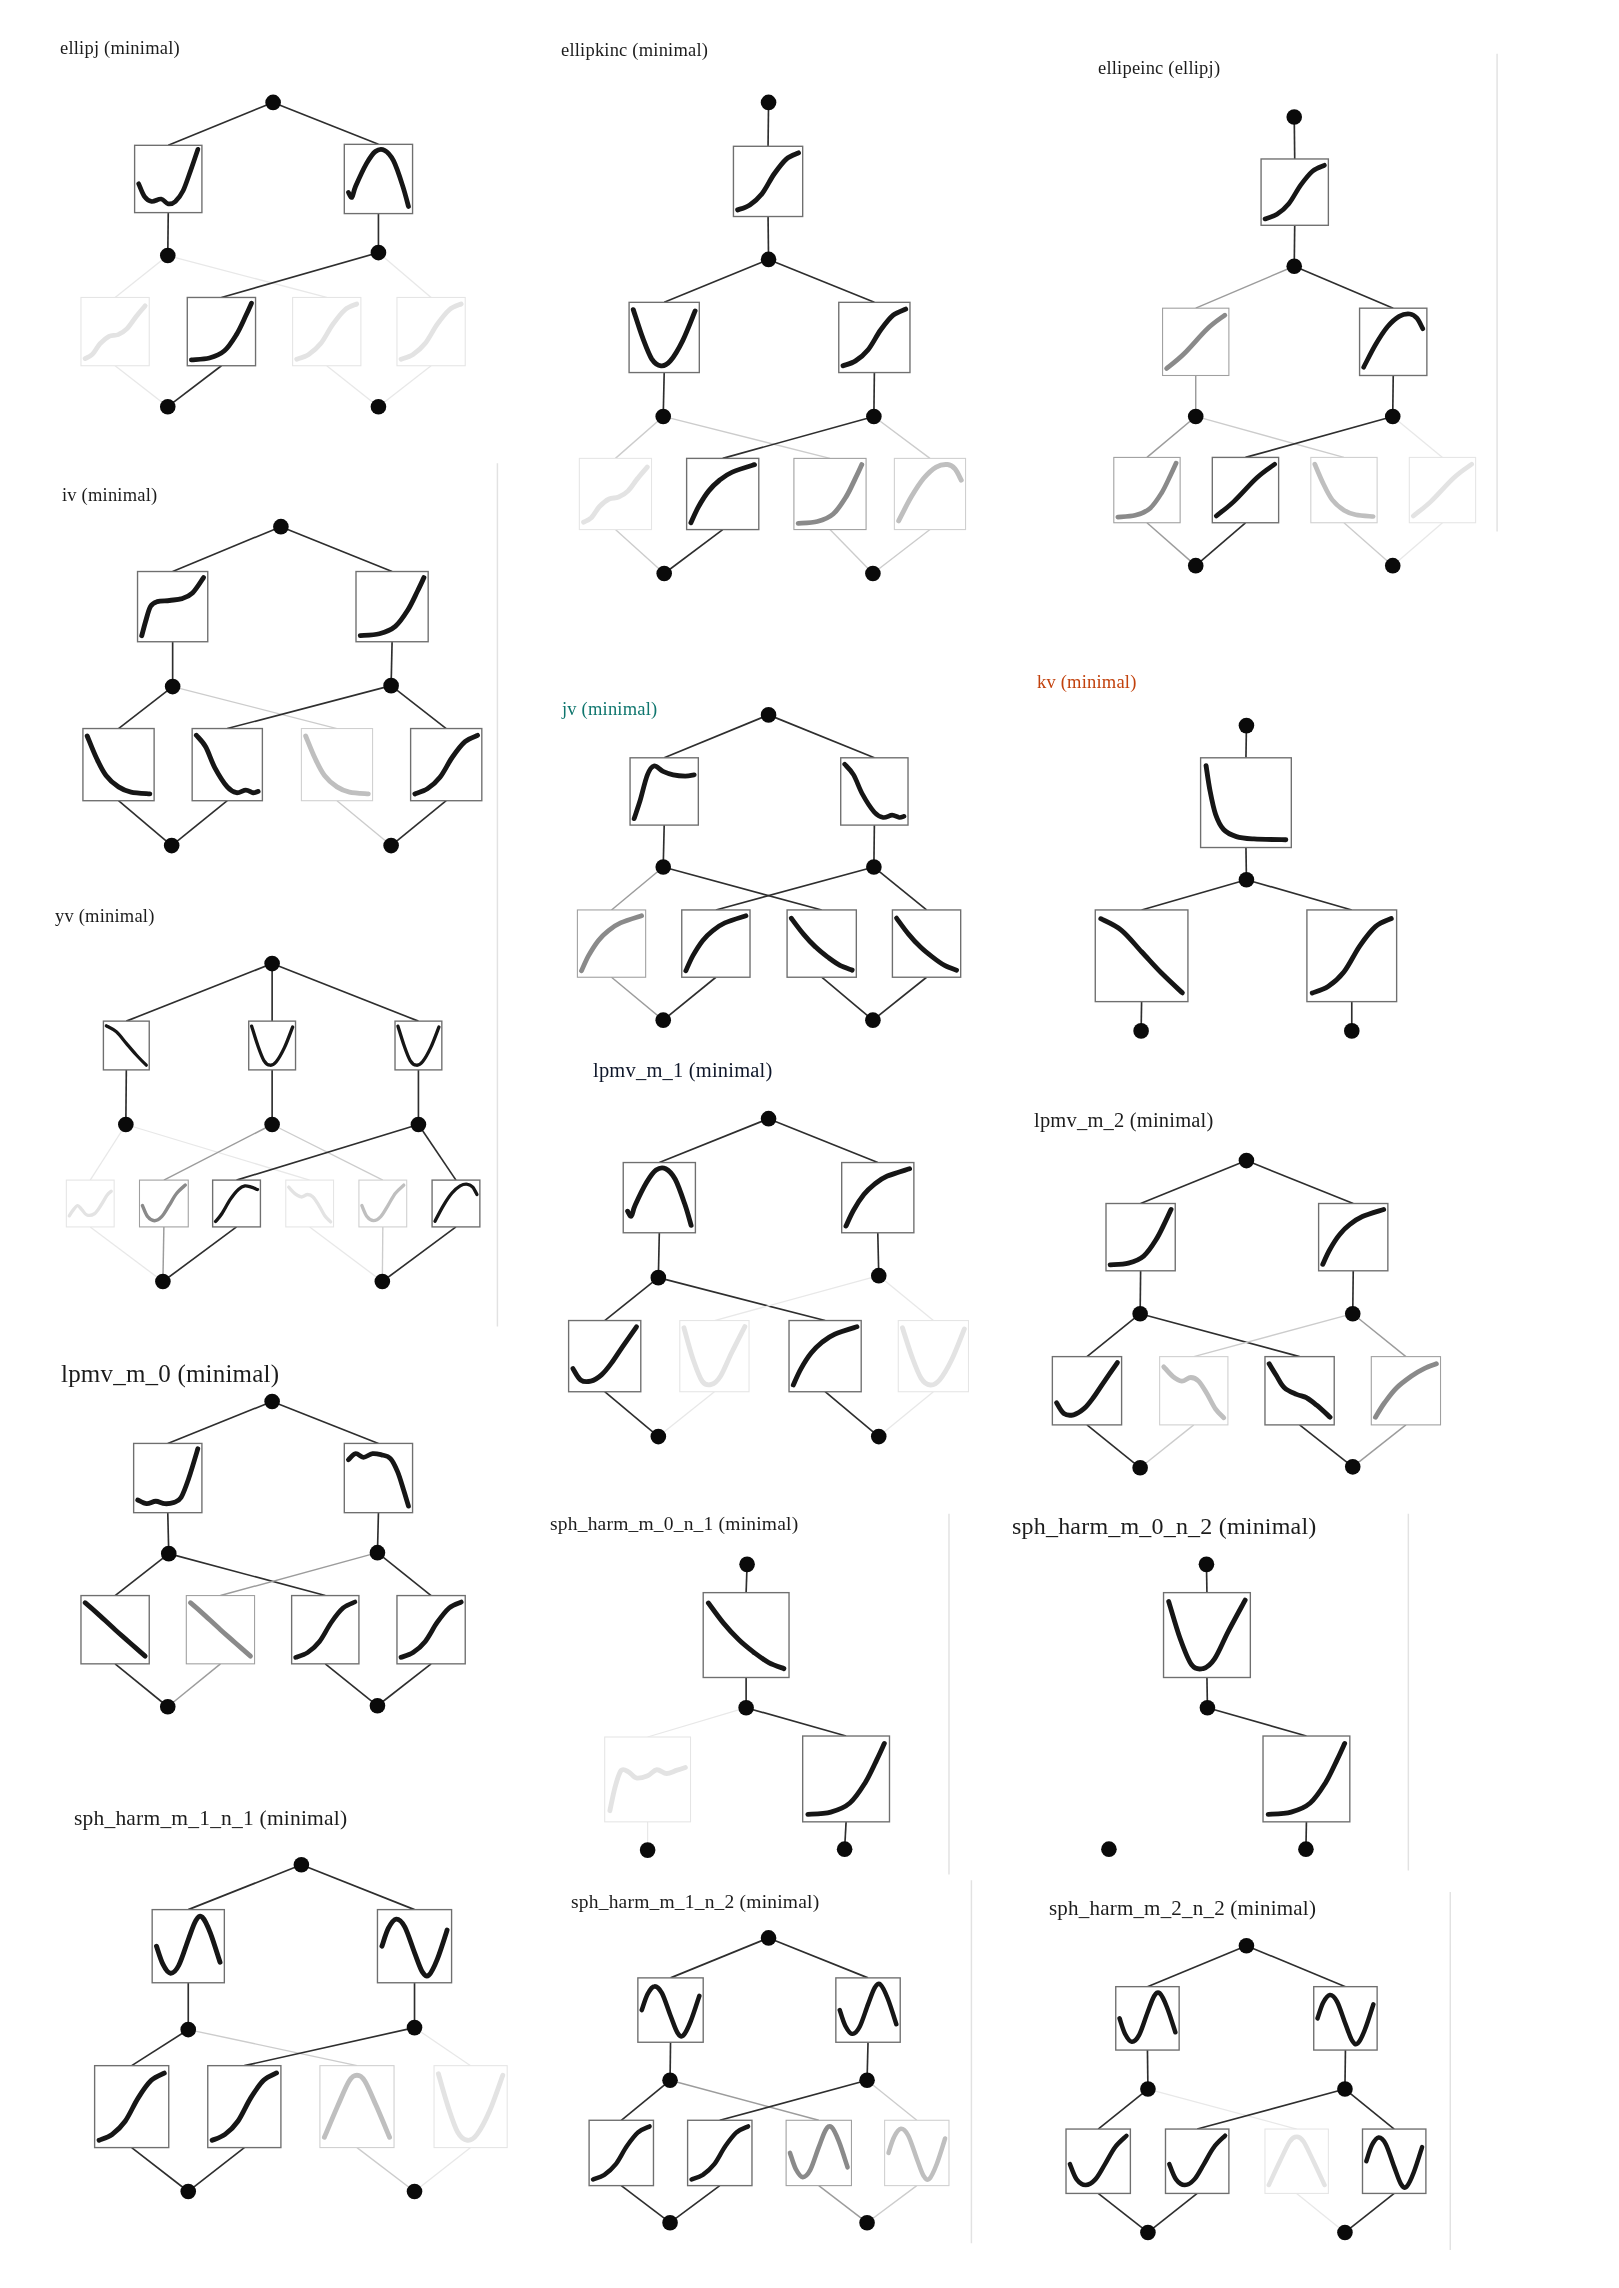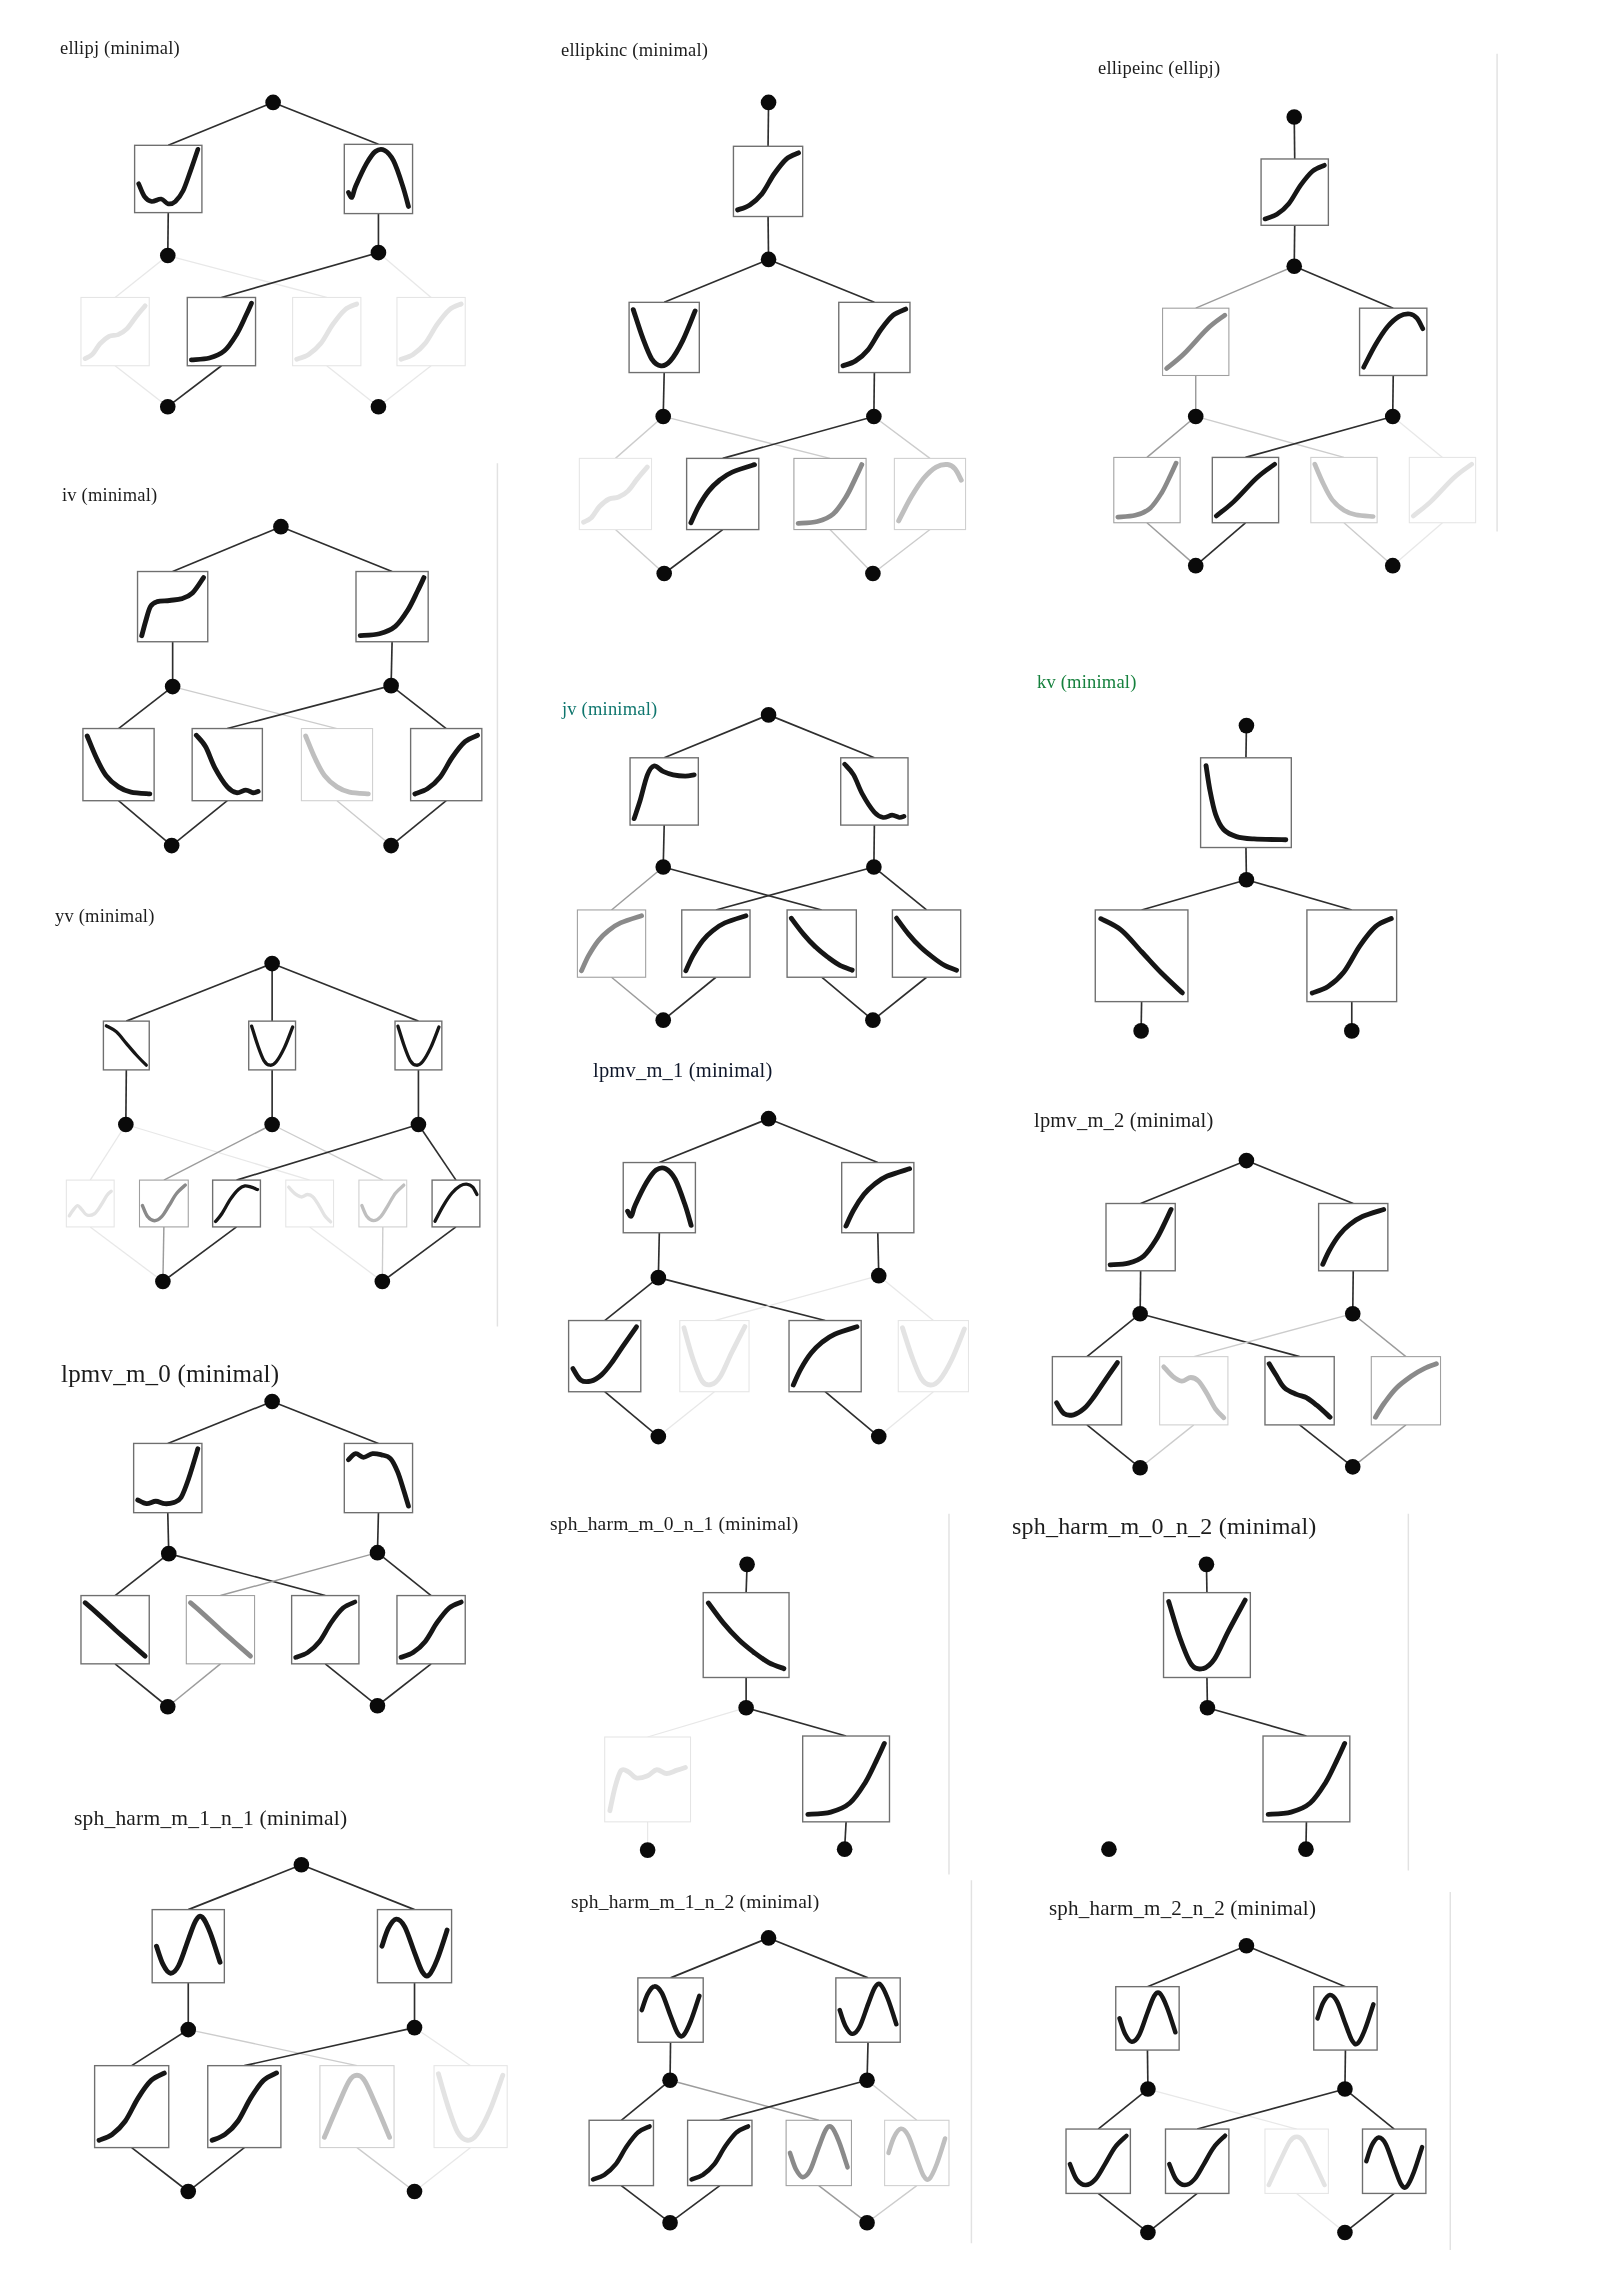--- a/index.html
+++ b/index.html
@@ -640,21 +640,21 @@
         <circle cx="1379" cy="2142" r="8" fill="#0a0a0a"></circle>
         <circle cx="1177" cy="2289" r="8" fill="#0a0a0a"></circle>
         <circle cx="1379" cy="2289" r="8" fill="#0a0a0a"></circle>
       </g>
     </svg>
     <div class="panel-title" style="left: 60px; top: 37px; font-size: 18.5px; color: rgb(28, 28, 28);">ellipj (minimal)</div>
     <div class="panel-title" style="left: 561px; top: 39px; font-size: 18.5px; color: rgb(28, 28, 28);">ellipkinc (minimal)</div>
     <div class="panel-title" style="left: 1098px; top: 57px; font-size: 18.5px; color: rgb(28, 28, 28);">ellipeinc (ellipj)</div>
     <div class="panel-title" style="left: 62px; top: 472px; font-size: 18.5px; color: rgb(28, 28, 28); margin-top: 12px;">iv (minimal)</div>
     <div class="panel-title" style="left: 562px; top: 658px; font-size: 18.5px; color: #0f766e; margin-top: 40px;">jv (minimal)</div>
-    <div class="panel-title" style="left: 1037px; top: 671px; font-size: 18.5px; color: #15803d;">kv (minimal)</div>
+    <div class="panel-title" style="left: 1037px; top: 671px; font-size: 18.5px; color: #c2410c;">kv (minimal)</div>
     <div class="panel-title" style="left: 55px; top: 905px; font-size: 18.5px; color: rgb(28, 28, 28);">yv (minimal)</div>
     <div class="panel-title" style="left: 548px; top: 1058px; font-size: 20.5px; color: #0f172a; margin-left: 45px;">lpmv_m_1 (minimal)</div>
     <div class="panel-title" style="left: 1034px; top: 1108px; font-size: 20.5px; color: rgb(28, 28, 28);">lpmv_m_2 (minimal)</div>
     <div class="panel-title" style="left: 61px; top: 1359px; font-size: 25px; color: rgb(28, 28, 28);">lpmv_m_0 (minimal)</div>
     <div class="panel-title" style="left: 550px; top: 1512px; font-size: 19.5px; color: rgb(28, 28, 28);">sph_harm_m_0_n_1 (minimal)</div>
     <div class="panel-title" style="left: 1012px; top: 1512px; font-size: 24px; color: rgb(28, 28, 28);">sph_harm_m_0_n_2 (minimal)</div>
     <div class="panel-title" style="left: 74px; top: 1806px; font-size: 21.5px; color: rgb(28, 28, 28);">sph_harm_m_1_n_1 (minimal)</div>
     <div class="panel-title" style="left: 571px; top: 1890px; font-size: 19.5px; color: rgb(28, 28, 28);">sph_harm_m_1_n_2 (minimal)</div>
     <div class="panel-title" style="left: 1049px; top: 1896px; font-size: 21px; color: rgb(28, 28, 28);">sph_harm_m_2_n_2 (minimal)</div>
   </div>

